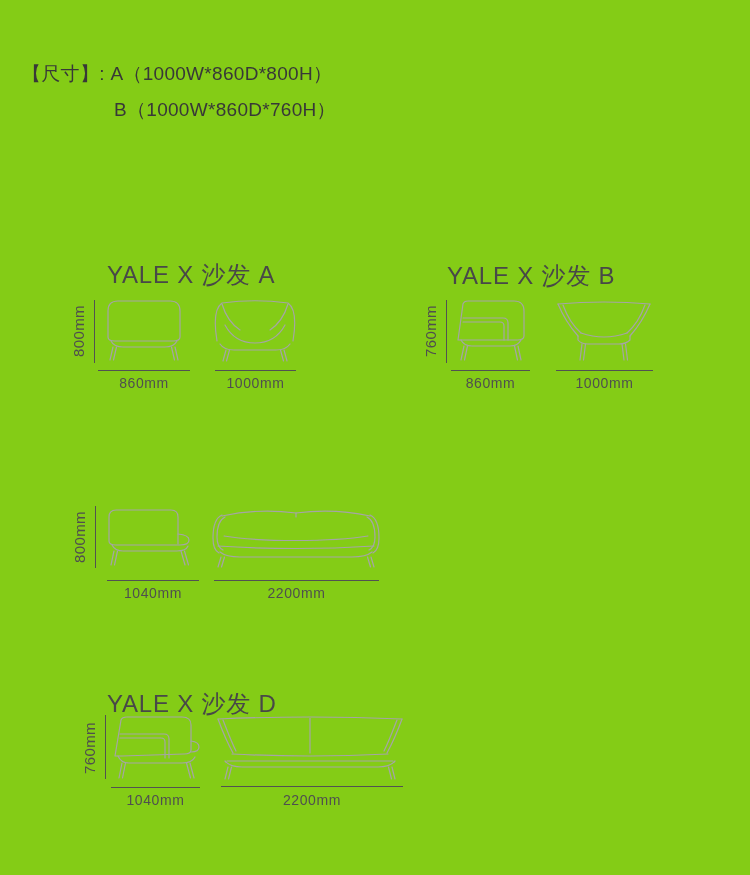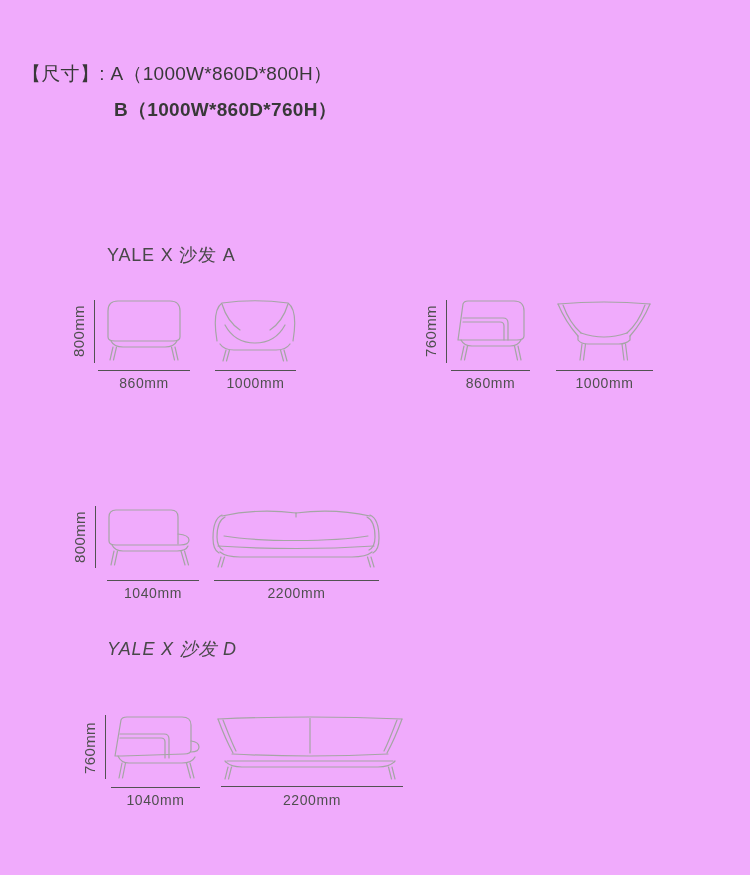--- a/index.html
+++ b/index.html
@@ -1,23 +1,23 @@
 <!DOCTYPE html>
 <html><head>
 <meta charset="utf-8">
 <style>
   html,body { margin:0; padding:0; background:#ffffff; }
   .page {
-    position:relative; width:750px; height:875px; background:#f0abfc;
+    position:relative; width:750px; height:875px; background:#84cc16;
     font-family:"Liberation Sans", sans-serif; overflow:hidden;
   }
   .size-list { position:absolute; left:22px; top:56px; font-size:19px; color:#383838; letter-spacing:0.3px; }
   .size-line { height:36px; line-height:36px; white-space:pre; }
-  .size-line.indent { padding-left:92px;font-weight:bold; }
-  .section-title { position:absolute; font-size:18px; color:#484848; letter-spacing:0.8px; white-space:nowrap; }
+  .size-line.indent { padding-left:92px; }
+  .section-title { position:absolute; font-size:24px; color:#484848; letter-spacing:0.8px; white-space:nowrap;margin-top:16px; }
   .vdim { position:absolute; width:1px; background:#525252; }
   .hdim { position:absolute; height:1px; background:#525252; }
   .vlabel {
     position:absolute; width:62px; height:16px; line-height:16px; text-align:center;
     font-size:15px; color:#4f4f4f; letter-spacing:0.4px; transform:rotate(-90deg);
   }
   .hlabel { position:absolute; text-align:center; font-size:14px; color:#4f4f4f; letter-spacing:0.6px; }
   .art { position:absolute; }
   .art path { fill:none; stroke:#a5a5a5; stroke-width:1.2; stroke-linecap:round; stroke-linejoin:round; }
 </style>
@@ -53,20 +53,21 @@
     <path d="M13,28 C20,41 31,46 43,46 C55,46 66,41 73,28"></path>
     <path d="M8,47 Q12,53 22,53 L64,53 Q74,53 78,47"></path>
     <path d="M14,53 L11,64"></path>
       <path d="M17.5,53 L14.5,64"></path>
     <path d="M68.5,53 L71.5,64"></path>
       <path d="M72,53 L75,64"></path>
   </svg>
   <div class="hdim" style="left:215px; top:370px; width:81px;"></div>
   <div class="hlabel" style="left:215px; top:375px; width:81px;">1000mm</div>
 
+  <div class="section-title" style="left:447px; top:244px;">YALE X 沙发 B</div>
   <div class="vdim" style="left:446px; top:300px; height:63px;"></div>
   <div class="vlabel" style="left:400px; top:323px;">760mm</div>
 
   <svg class="art" style="left:453px; top:297px;" width="76" height="66" viewBox="0 0 76 66">
     <path d="M5,43 L10,7 Q11,4 15,4 L61,4 Q71,4 71,14 L71,39 Q71,43 64,43 Z"></path>
     <path d="M10,21 L50,21 Q55,21 55,26 L55,43"></path>
     <path d="M10,25 L47,25 Q51,25 51,29 L51,43"></path>
     <path d="M8,43 Q11,49 19,49 L57,49 Q65,49 68,43"></path>
     <path d="M11,49 L8,63"></path>
       <path d="M14.5,49 L11.5,63"></path>
@@ -119,21 +120,21 @@
     <path d="M8,40 Q86,45 164,40"></path>
     <path d="M10,46 Q16,51 30,51 L142,51 Q156,51 162,46"></path>
     <path d="M11,51 L8,61"></path>
       <path d="M14.5,51 L11.5,61"></path>
     <path d="M157.5,51 L160.5,61"></path>
       <path d="M161,51 L164,61"></path>
   </svg>
   <div class="hdim" style="left:214px; top:580px; width:165px;"></div>
   <div class="hlabel" style="left:214px; top:585px; width:165px;">2200mm</div>
 
-  <div class="section-title" style="left:107px; top:637px;font-style:italic;">YALE X 沙发 D</div>
+  <div class="section-title" style="left:107px; top:672px;">YALE X 沙发 D</div>
   <div class="vdim" style="left:105px; top:715px; height:64px;"></div>
   <div class="vlabel" style="left:59px; top:740px;">760mm</div>
 
   <svg class="art" style="left:110px; top:712px;" width="92" height="68" viewBox="0 0 92 68">
     <path d="M5,44 L11,8 Q12,5 17,5 L72,5 Q81,5 81,13 L81,38 Q81,42 74,42 L12,44 Z"></path>
     <path d="M81,29 Q89,30 89,35 Q89,40 81,40"></path>
     <path d="M10,22 L54,22 Q59,22 59,27 L59,46"></path>
     <path d="M10,26 L51,26 Q55,26 55,30 L55,46"></path>
     <path d="M8,44 Q11,51 19,51 L72,51 Q82,51 85,45"></path>
     <path d="M12,51 L9,66"></path>

